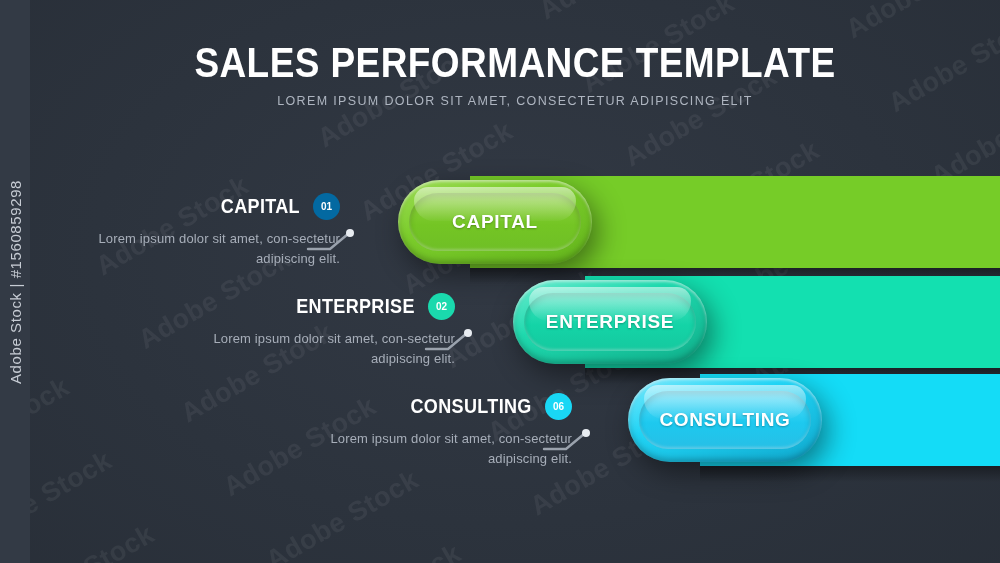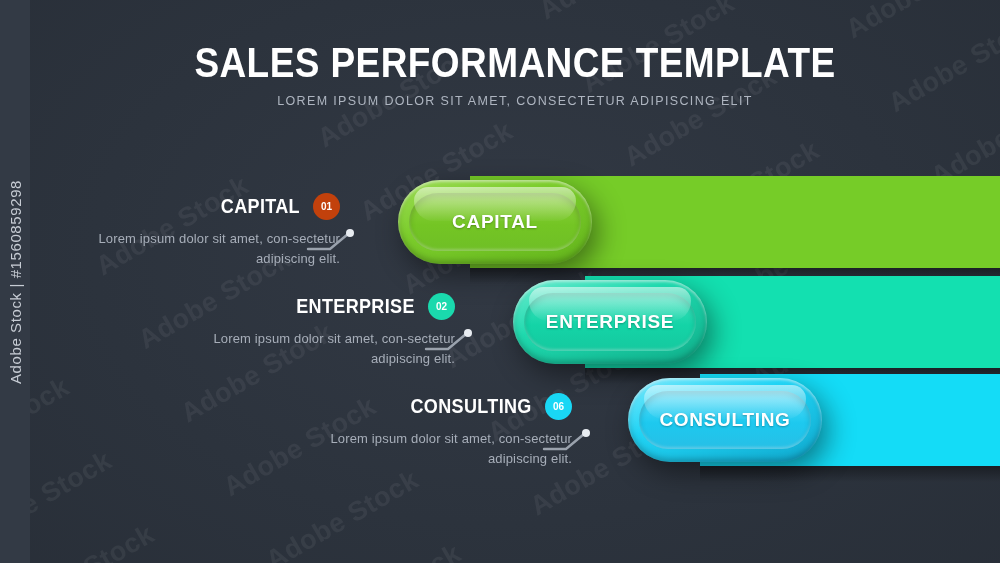--- a/index.html
+++ b/index.html
@@ -243,21 +243,21 @@
                   box-shadow: inset 0 2px 3px rgba(255,255,255,0.5), inset 0 -3px 6px rgba(0,0,0,0.25);"></div>
       <div class="pill-inner" style="background: linear-gradient(to bottom, #8ed240 0%, #74c524 55%, #6fbf26 100%);
                   box-shadow: inset 0 3px 6px rgba(0,0,0,0.22), inset 0 -2px 3px rgba(255,255,255,0.28);"></div>
       <div class="pill-gloss"></div>
       <span class="pill-label">CAPITAL</span>
     </div>
 
     <div class="info" style="left:90px; top:193px;">
       <div class="info-head">
         <span class="info-title">CAPITAL</span>
-        <span class="badge" style="background:#c2410c;">01</span>
+        <span class="badge" style="background:#0369a1;">01</span>
       </div>
       <div class="info-desc">Lorem ipsum dolor sit amet, con-sectetur adipiscing elit.</div>
     </div>
 
     <svg class="spark" style="left:306px; top:228px;" viewBox="0 0 52 26">
       <path d="M2 21 L24 21 L42 6" fill="none" stroke="#9aa2ad" stroke-width="2.4" stroke-linecap="round" stroke-linejoin="round"></path>
       <circle cx="44" cy="5" r="4" fill="#e8ecf1"></circle>
     </svg>
   </div>
 

